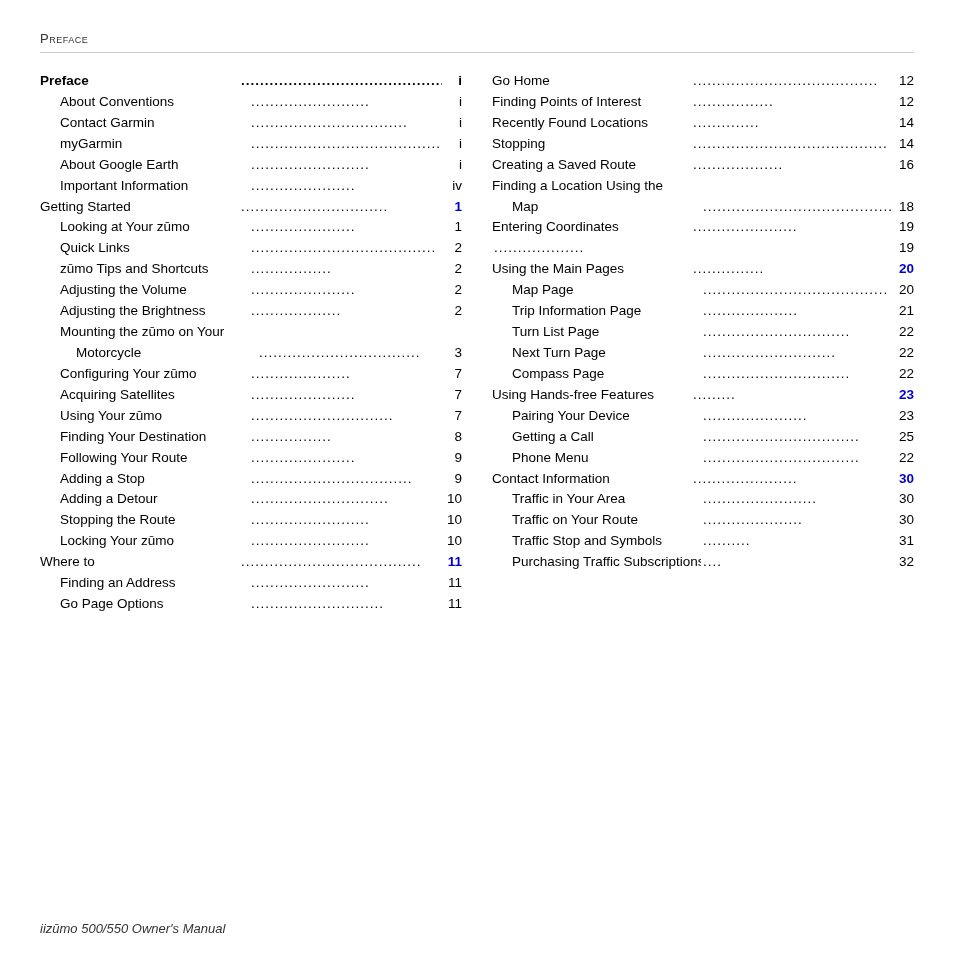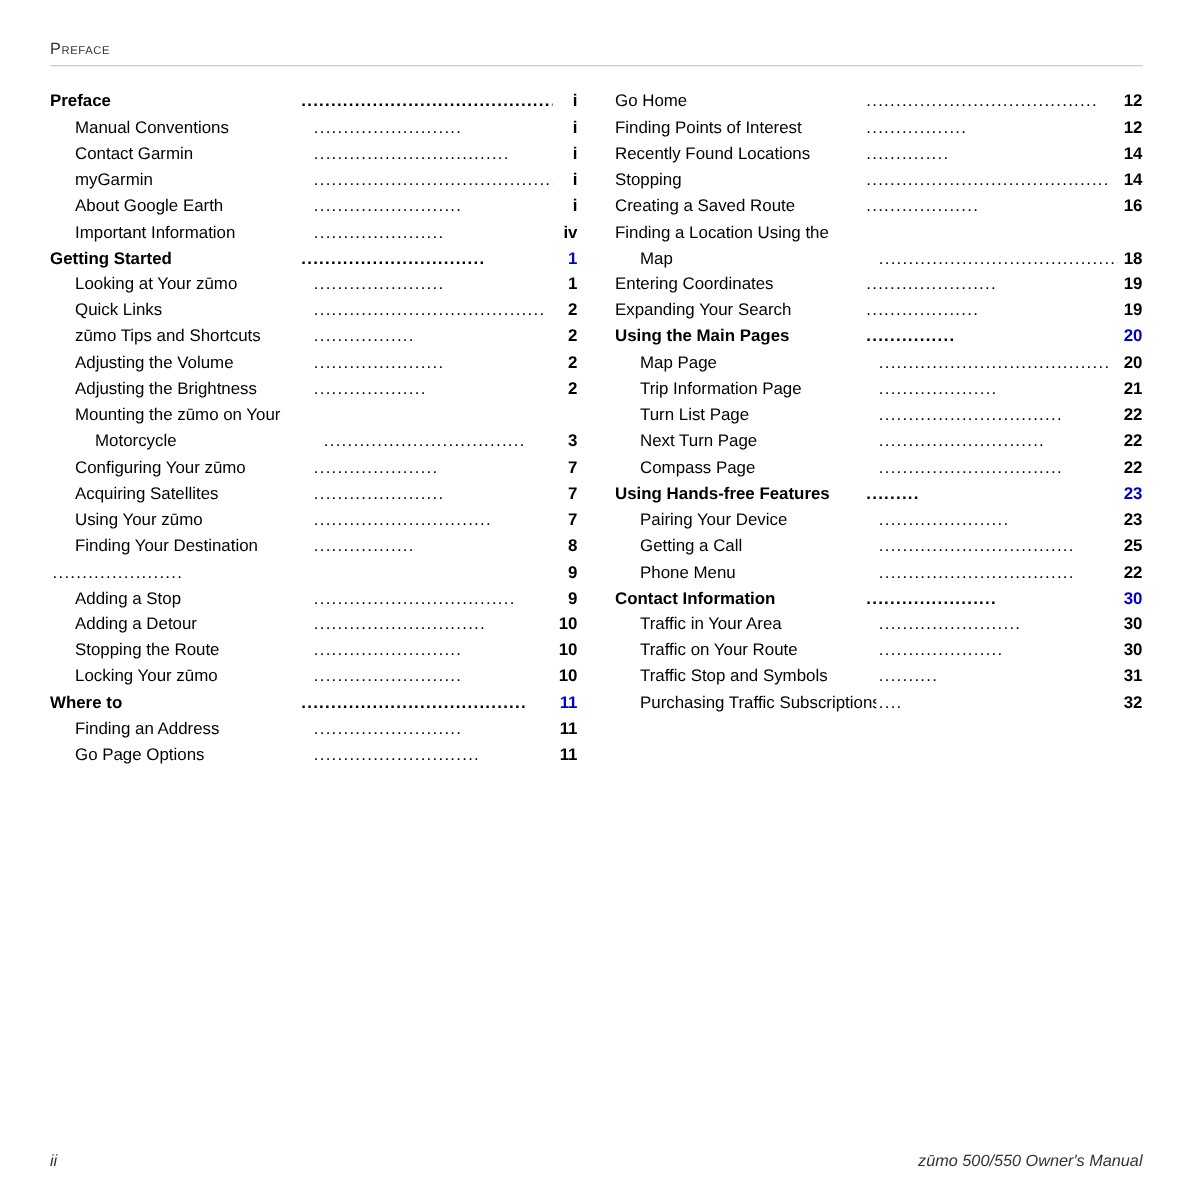--- a/index.html
+++ b/index.html
@@ -50,48 +50,47 @@
     .toc-entry .dots {
       flex: 1;
       overflow: hidden;
       text-align: left;
       padding: 0 2px;
       letter-spacing: 1px;
     }
     .toc-entry .page-num {
       text-align: right;
       min-width: 20px;
-      font-weight: bold;
+      font-weight: normal;
     }
     .toc-entry.bold .title,
     .toc-entry.bold .dots,
     .toc-entry.bold .page-num {
       font-weight: bold;
     }
     .toc-entry.blue .page-num {
       color: #0000cc;
       font-weight: bold;
     }
     .toc-entry.bold.blue .title,
     .toc-entry.bold.blue .dots {
-      font-weight: bold;
+      font-weight: normal;
     }
     .indent1 .title {
       padding-left: 20px;
     }
     .indent2 .title {
       padding-left: 36px;
     }
     .footer {
       position: absolute;
       bottom: 18px;
       left: 40px;
       right: 40px;
       display: flex;
-      justify-content: space-between;
       font-size: 13px;
       font-style: italic;
       color: #333;
       margin-top: 23px;
     }
   </style>
 </head>
 <body>
 
 <div class="page">
@@ -100,21 +99,21 @@
   </div>
 
   <div class="content">
     <div class="col" id="left-col">
         <div class="toc-entry bold">
           <span class="title">Preface</span>
           <span class="dots">............................................</span>
           <span class="page-num">i</span>
         </div>
         <div class="toc-entry indent1">
-          <span class="title">Manual Conventions</span>
+          <span class="title">About Conventions</span>
           <span class="dots">.........................</span>
           <span class="page-num">i</span>
         </div>
         <div class="toc-entry indent1">
           <span class="title">Contact Garmin </span>
           <span class="dots">.................................</span>
           <span class="page-num">i</span>
         </div>
         <div class="toc-entry indent1">
           <span class="title">myGarmin</span>
@@ -185,20 +184,21 @@
           <span class="title">Using Your zūmo </span>
           <span class="dots">..............................</span>
           <span class="page-num">7</span>
         </div>
         <div class="toc-entry indent1">
           <span class="title">Finding Your Destination </span>
           <span class="dots">.................</span>
           <span class="page-num">8</span>
         </div>
         <div class="toc-entry indent1">
+          <span class="title">Following Your Route </span>
           <span class="dots">......................</span>
           <span class="page-num">9</span>
         </div>
         <div class="toc-entry indent1">
           <span class="title">Adding a Stop</span>
           <span class="dots">..................................</span>
           <span class="page-num">9</span>
         </div>
         <div class="toc-entry indent1">
           <span class="title">Adding a Detour </span>
@@ -266,21 +266,20 @@
           <span class="title">Map </span>
           <span class="dots">.........................................</span>
           <span class="page-num">18</span>
         </div>
         <div class="toc-entry">
           <span class="title">Entering Coordinates</span>
           <span class="dots">......................</span>
           <span class="page-num">19</span>
         </div>
         <div class="toc-entry">
-          <span class="title">Expanding Your Search</span>
           <span class="dots">...................</span>
           <span class="page-num">19</span>
         </div>
         <div class="toc-entry bold blue">
           <span class="title">Using the Main Pages </span>
           <span class="dots">...............</span>
           <span class="page-num">20</span>
         </div>
         <div class="toc-entry indent1">
           <span class="title">Map Page </span>

